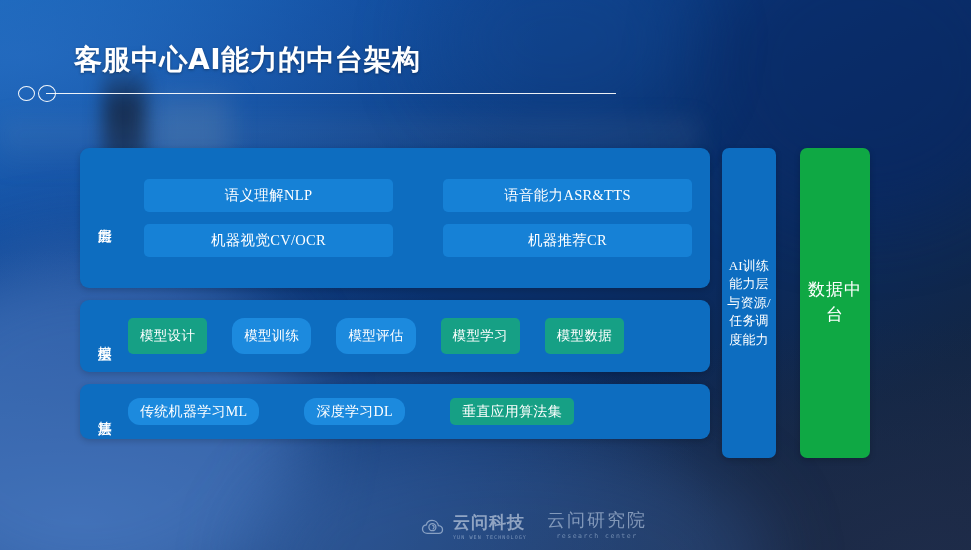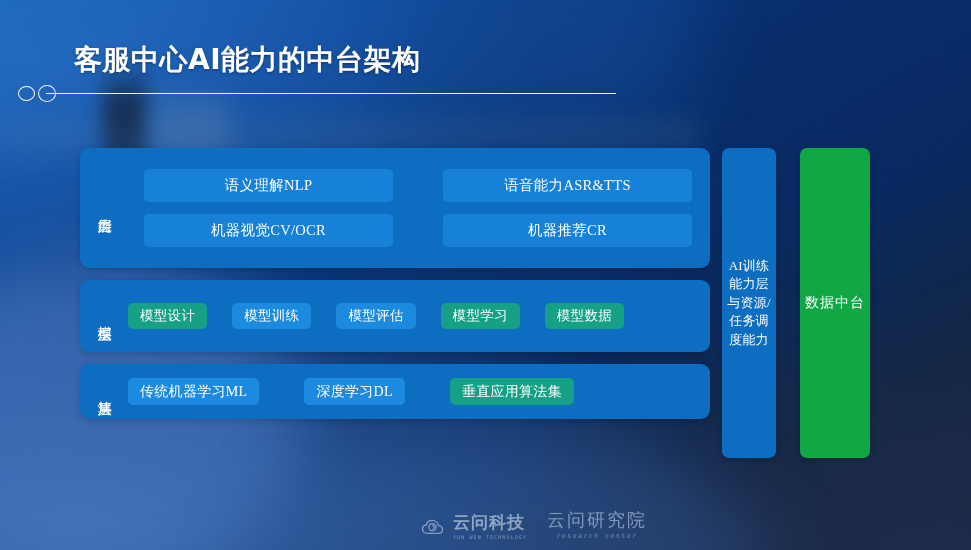--- a/index.html
+++ b/index.html
@@ -95,21 +95,21 @@
   }
   .layer {
     position: relative;
     background: #0d6dc0;
     border-radius: 9px;
     box-shadow: 0 2px 6px rgba(0,0,0,0.18);
     display: flex;
     align-items: center;
     margin-bottom: 12px;
   }
-  .layer-cap   { height: 120px; gap: 16px; }
+  .layer-cap   { height: 140px; gap: 16px; }
   .layer-model { height: 72px; }
   .layer-algo  { height: 55px; margin-bottom: 0; }
 
   .layer-label {
     width: 48px;
     flex: 0 0 48px;
     display: flex;
     justify-content: center;
     align-items: center;
     color: #ffffff;
@@ -140,32 +140,32 @@
     letter-spacing: 0.3px;
   }
 
   .chip-row {
     flex: 1;
     display: flex;
     align-items: center;
     padding-right: 14px;
   }
   .chip {
-    height: 26px;
+    height: 36px;
     border-radius: 5px;
     color: #ffffff;
     font-size: 13.5px;
     display: flex;
     align-items: center;
     justify-content: center;
     padding: 0 12px;
     white-space: nowrap;
     letter-spacing: 0.3px;
   }
-  .chip-blue  { background: #1c8ade; }
+  .chip-blue  { background: #1c8ade; border-radius: 12px; }
   .chip-green { background: #16a085; }
 
   .model-row .chip { margin-right: 25px; }
   .algo-row  .chip { margin-right: 45px; height: 27px; font-size: 14px; }
 
   
   .side-col {
     position: absolute;
     top: 148px;
     width: 54px;
@@ -187,21 +187,21 @@
     line-height: 1.42;
     letter-spacing: 0.2px;
     padding: 0 3px;
   }
   .col-data {
     left: 800px;
     width: 70px;
     background: #0fa844;
   }
   .col-data .side-text {
-    font-size: 14px;
+    font-size: 17px;
     line-height: 1.45;
     letter-spacing: 1px;
   }
 
   
   .footer {
     position: absolute;
     left: 0; bottom: 10px;
     width: 971px;
     display: flex;

